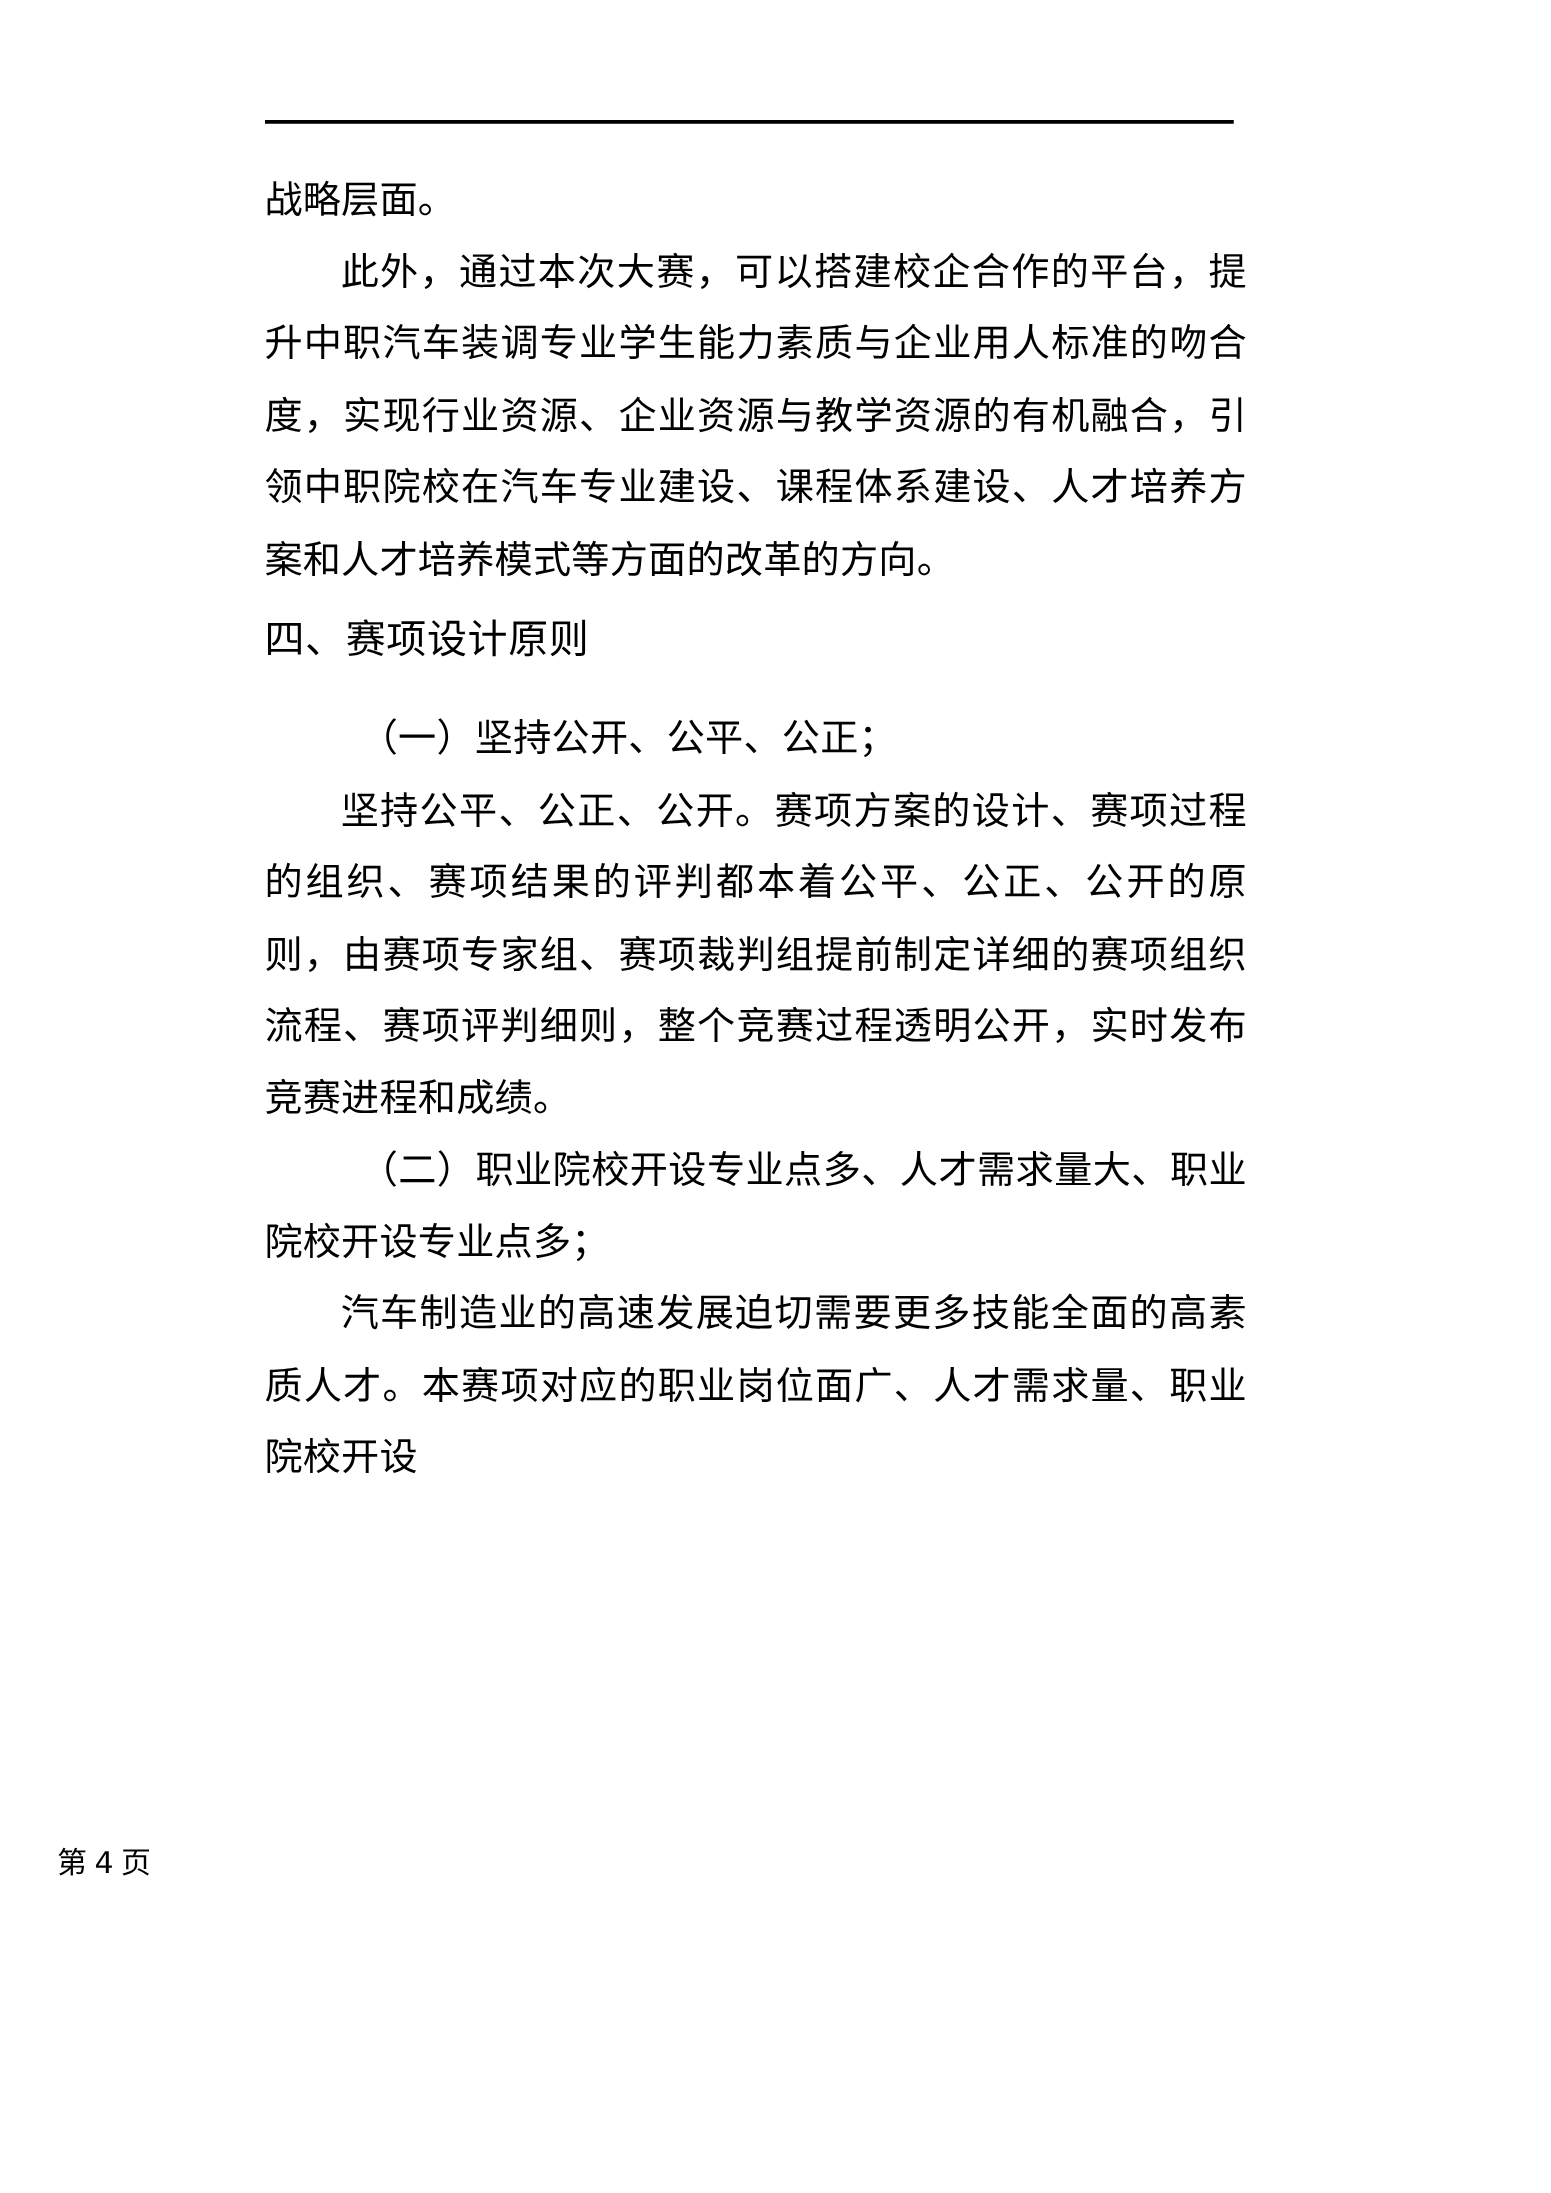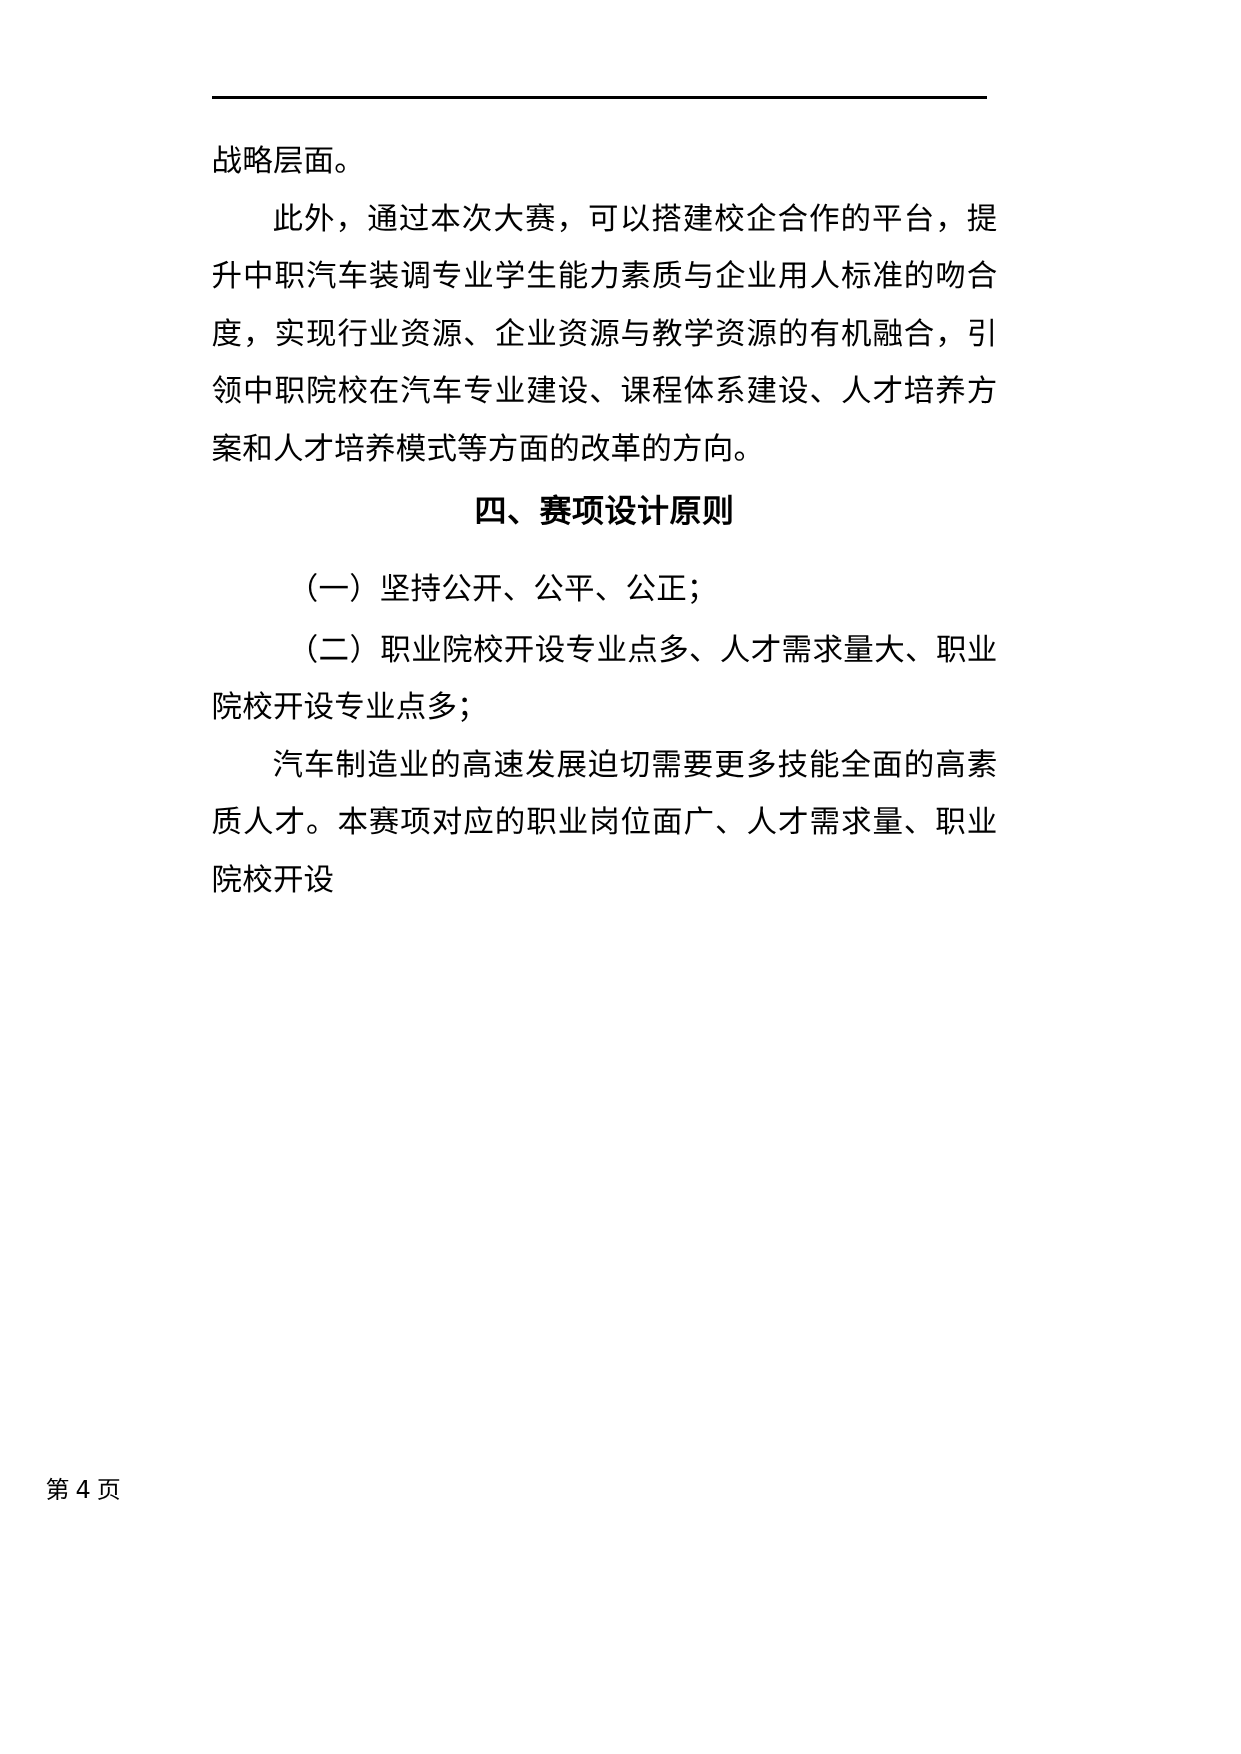--- a/index.html
+++ b/index.html
@@ -48,30 +48,28 @@
   .para.indent {
     text-indent: 2em;
   }
   .para.indent-wide {
     text-indent: 2.5em;
   }
   .heading {
     margin: 0;
     font-size: 32px;
     line-height: 60px;
-    font-weight: 700;
+    font-weight: 400;
     letter-spacing: 0.5px;
-    text-align: center;
   }
   .gap-before-heading {
     margin-top: 4px;
   }
   .gap-after-heading {
     margin-top: 22px;
-    font-family: Liberation Mono, monospace;
   }
   .footer {
     position: absolute;
     left: 0;
     top: 1475px;
     width: 1241px;
     text-align: left;
     font-size: 24px;
     line-height: 30px;
     letter-spacing: 1px;
@@ -91,20 +89,21 @@
 
     <p class="para">战略层面。</p>
 
 
     <p class="para indent">此外，通过本次大赛，可以搭建校企合作的平台，提升中职汽车装调专业学生能力素质与企业用人标准的吻合度，实现行业资源、企业资源与教学资源的有机融合，引领中职院校在汽车专业建设、课程体系建设、人才培养方案和人才培养模式等方面的改革的方向。</p>
 
     <h2 class="heading gap-before-heading">四、赛项设计原则</h2>
 
     <p class="para indent-wide gap-after-heading">（一）坚持公开、公平、公正；</p>
 
+    <p class="para indent">坚持公平、公正、公开。赛项方案的设计、赛项过程的组织、赛项结果的评判都本着公平、公正、公开的原则，由赛项专家组、赛项裁判组提前制定详细的赛项组织流程、赛项评判细则，整个竞赛过程透明公开，实时发布竞赛进程和成绩。</p>
 
     <p class="para indent-wide">（二）职业院校开设专业点多、人才需求量大、职业院校开设专业点多；</p>
 
     <p class="para indent">汽车制造业的高速发展迫切需要更多技能全面的高素质人才。本赛项对应的职业岗位面广、人才需求量、职业院校开设</p>
 
   </div>
 
   <div class="footer">
     <span>第</span><span class="num">4</span><span>页</span>
   </div>

